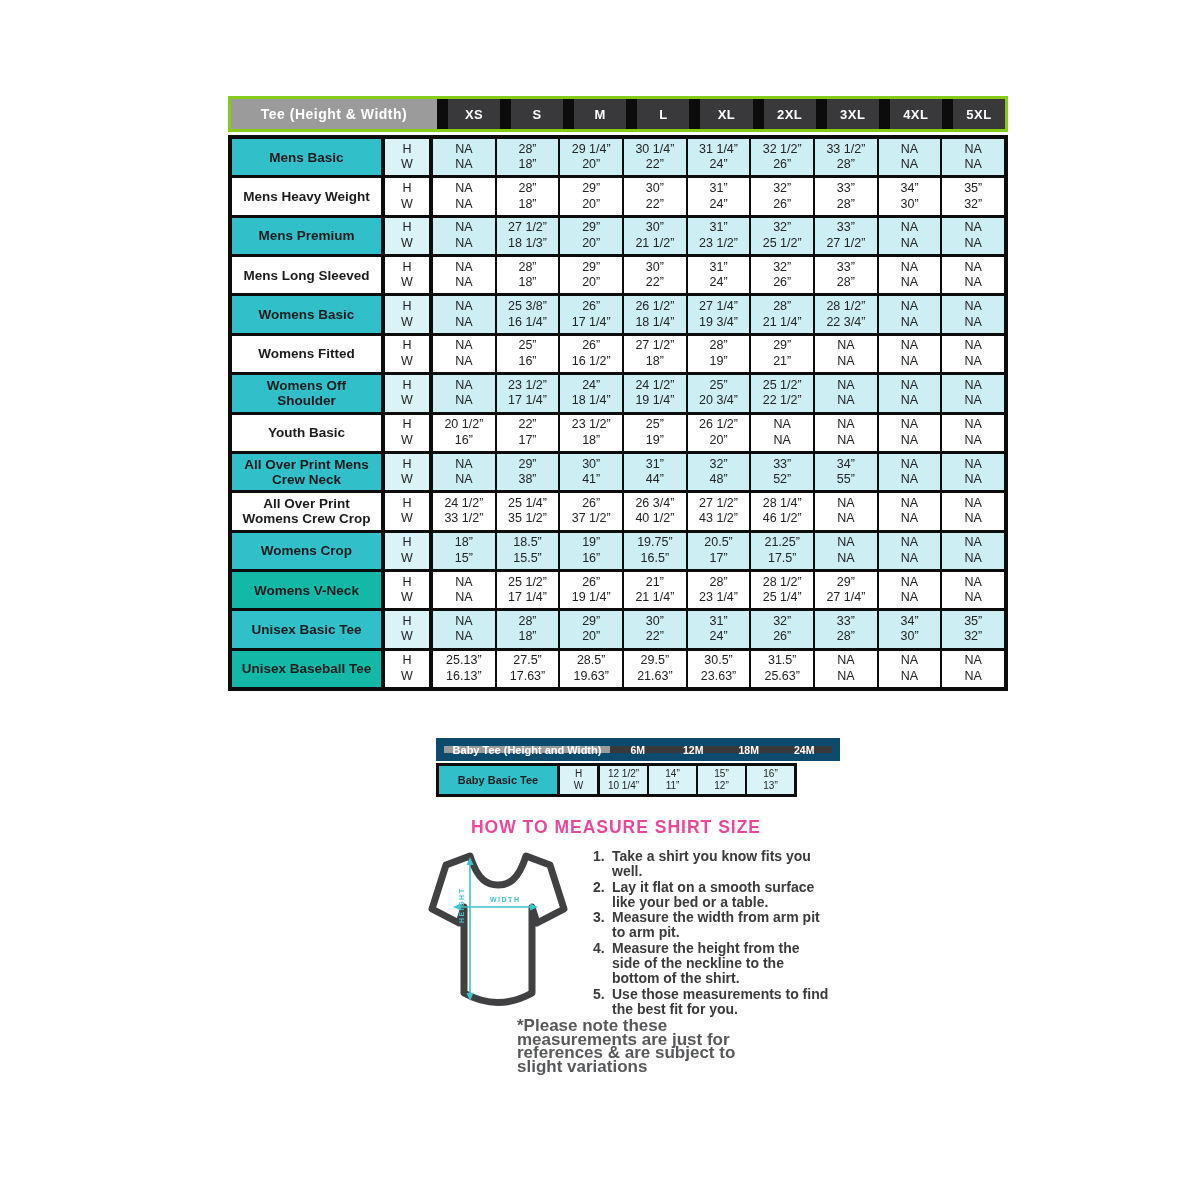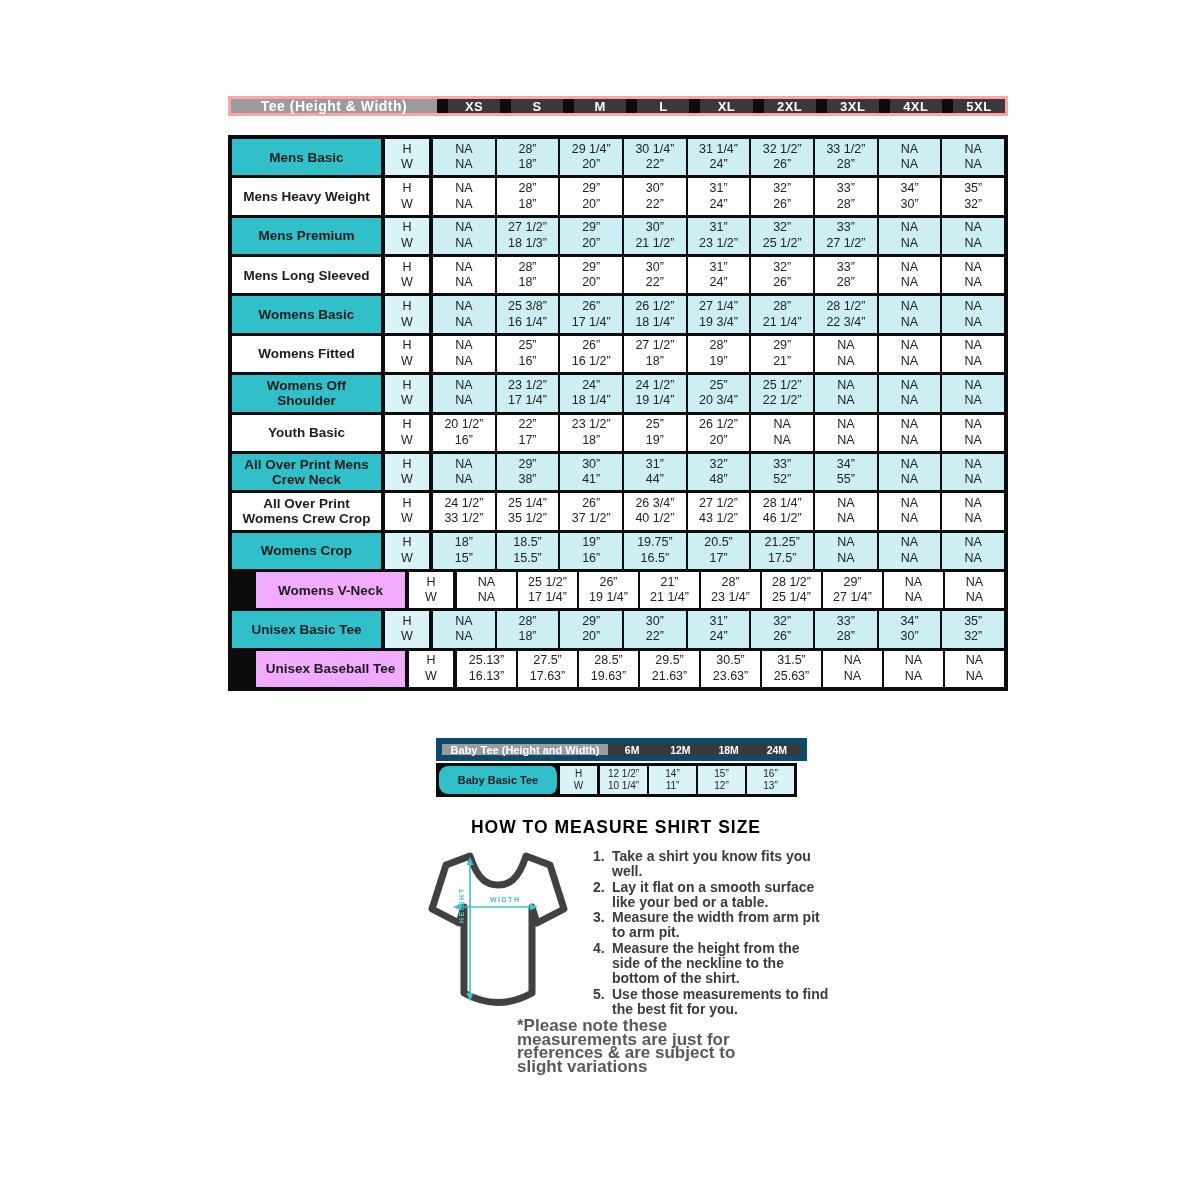--- a/index.html
+++ b/index.html
@@ -2,64 +2,64 @@
 <html><head>
 <meta charset="utf-8">
 <style>
   * { margin: 0; padding: 0; box-sizing: border-box; }
   html,body { width: 1200px; height: 1200px; background: #ffffff;
               font-family: "Liberation Sans", sans-serif; color: #232323; }
   .abs { position: absolute; }
 
   
   #main-table { left: 228px; top: 96px; width: 780px; }
-  .tbl-header { width: 780px; height: 20px; background: #0c0c0c; border: 3px solid #fca5a5;
+  .tbl-header { width: 780px; height: 36px; background: #0c0c0c; border: 3px solid #84cc16;
                 display: flex; gap: 11px; }
   .tbl-header .hcell { background: #39393b; color: #fff; font-weight: bold; font-size: 13px;
                 letter-spacing: .5px; display: flex; align-items: center; justify-content: center; flex: 1; }
   .tbl-header .hcell.first { flex: 0 0 206px; background: #9b9b9b; font-size: 14px; }
   .tbl-body { position: absolute; top: 39px; left: 0; width: 780px; height: 556px;
               background: #0c0c0c; border: 4px solid #0c0c0c;
               display: flex; flex-direction: column; gap: 3px; }
   .srow { display: flex; flex: 1; min-height: 0; }
   .label-cell { flex: 0 0 153px; border-right: 4px solid #0c0c0c;
                 display: flex; align-items: center; justify-content: center; text-align: center;
                 font-size: 13.5px; font-weight: 600; line-height: 15px; padding: 0 8px; color: #1c1c1c; }
   .hw-cell { flex: 0 0 48px; border-right: 4px solid #0c0c0c;
              display: flex; flex-direction: column; align-items: center; justify-content: center;
              font-size: 12.5px; line-height: 15.5px; }
   .dcell { flex: 1; border-right: 2px solid #0c0c0c;
            display: flex; flex-direction: column; align-items: center; justify-content: center;
            font-size: 12.5px; line-height: 15.5px; white-space: nowrap; }
   .srow > .dcell:last-child { border-right: none; }
   .v-teal  { background: #31bfc9; }
   .v-white { background: #ffffff; }
-  .v-gray  { background: #f0abfc; margin-left: 24px; }
+  .v-gray  { background: #14b8a6; }
   .c-cyan  { background: #cdeef3; }
   .c-cyanl { background: #d9f3f6; }
   .c-white { background: #ffffff; }
 
   
   #baby-table { left: 436px; top: 738px; width: 361px; }
-  .baby-header { width: 371px; height: 23px; background: #0c0c0c; border: 6px solid #0c4a6e;
+  .baby-header { width: 404px; height: 23px; background: #0c0c0c; border: 8px solid #0c4a6e;
                  display: flex; gap: 0; }
   .baby-header .hcell { background: #39393b; color: #fff; font-weight: bold; font-size: 10.5px;
                  display: flex; align-items: center; justify-content: center; flex: 1; }
   .baby-header .hcell.first { flex: 0 0 166px; background: #9b9b9b; font-size: 11px; }
   .baby-body { position: absolute; top: 25px; left: 0; width: 361px; height: 34px;
                background: #0c0c0c; border: 3px solid #0c0c0c; display: flex; }
   .baby-body .label-cell { flex: 0 0 121px; border-right: 3px solid #0c0c0c;
-               font-size: 11px; padding: 13px 4px; border-radius: 9px; }
+               font-size: 11px; padding: 13px 4px; }
   .baby-body .hw-cell { flex: 0 0 40px; border-right: 3px solid #0c0c0c;
                font-size: 10px; line-height: 12px; }
   .baby-body .dcell { font-size: 10px; line-height: 12px; border-right: 2px solid #0c0c0c; }
 
   
   #howto-title { left: 430px; top: 817px; width: 372px; text-align: center;
-                 font-size: 17.5px; font-weight: bold; letter-spacing: 1px; color: #000000; }
+                 font-size: 17.5px; font-weight: bold; letter-spacing: 1px; color: #ec4899; }
   #tshirt { left: 428px; top: 845px; }
   #steps { left: 593px; top: 849px; width: 238px; font-size: 14px; line-height: 15.3px;
            color: #3b3b3d; font-weight: 600; }
   .step { display: flex; }
   .step-num { flex: 0 0 19px; }
   .step-text { flex: 1; }
   #footnote { left: 517px; top: 1019px; width: 222px; font-size: 17px; line-height: 13.5px;
               color: #58595b; font-weight: 600; }
 </style>
 </head>

